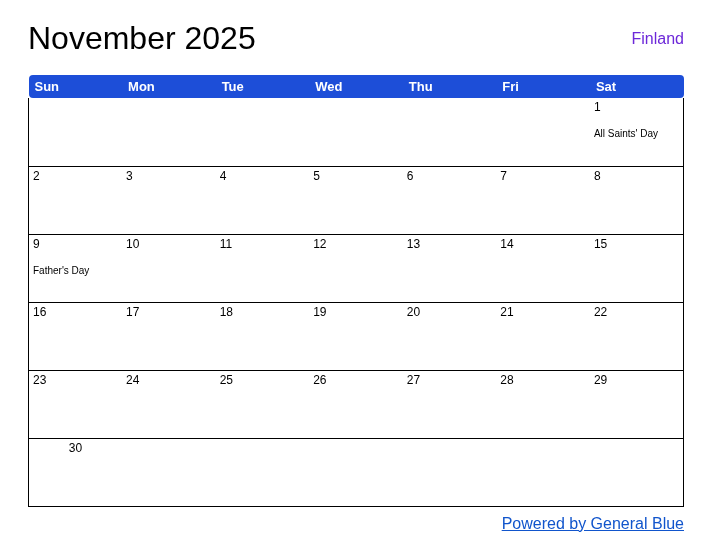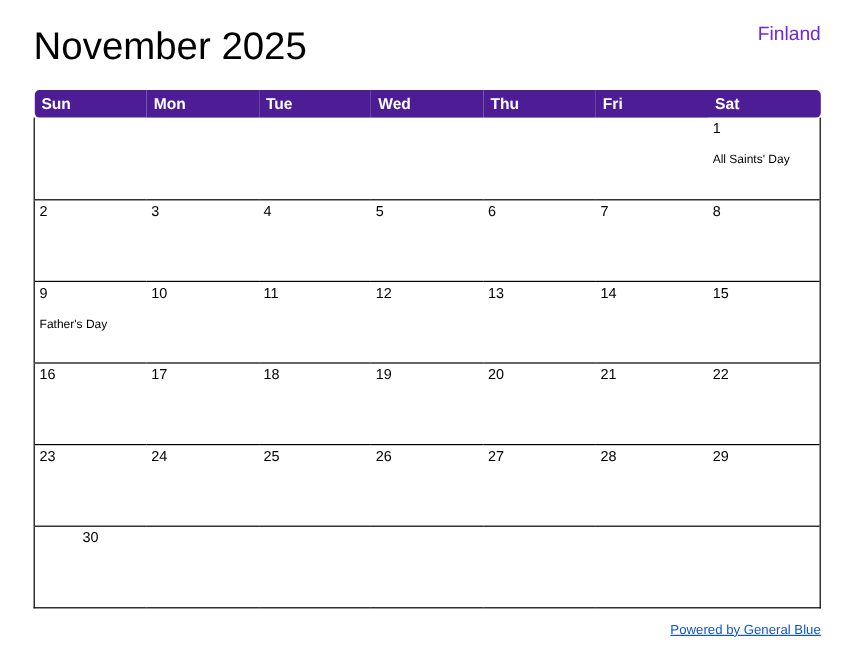--- a/index.html
+++ b/index.html
@@ -7,40 +7,40 @@
       font-family: Arial, Helvetica, sans-serif;
       background: #ffffff;
       width: 712px;
       height: 550px;
       padding: 20px 28px 10px 28px;
       position: relative;
     }
     .header {
       display: flex;
       justify-content: space-between;
-      align-items: flex-start;
+      align-items: center;
       margin-bottom: 18px;
     }
     .title {
       font-size: 32px;
       font-weight: normal;
       color: #000;
     }
     .region {
       font-size: 16px;
       font-weight: normal;
       color: #6d28d9;
     }
     .calendar {
       width: 100%;
       border-collapse: collapse;
       table-layout: fixed;
     }
     .calendar thead th {
-      background: #4c1d95;
+      background: #1d4ed8;
       color: #ffffff;
       font-weight: bold;
       font-size: 13px;
       text-align: left;
       padding: 4px 6px;
       border: none;
     }
     .calendar thead th:first-child {
       border-top-left-radius: 4px;
       border-bottom-left-radius: 4px;
@@ -79,21 +79,21 @@
       font-size: 10px;
       color: #000;
       display: block;
       margin-top: 14px;
     }
     .footer {
       text-align: right;
       margin-top: 8px;
     }
     .footer-link {
-      font-size: 11px;
+      font-size: 16px;
       color: #1155cc;
       text-decoration: underline;
     }
   </style>
 </head>
 <body>
 
 <div class="header">
   <h1 class="title">November 2025</h1>
   <div class="region">Finland</div>

